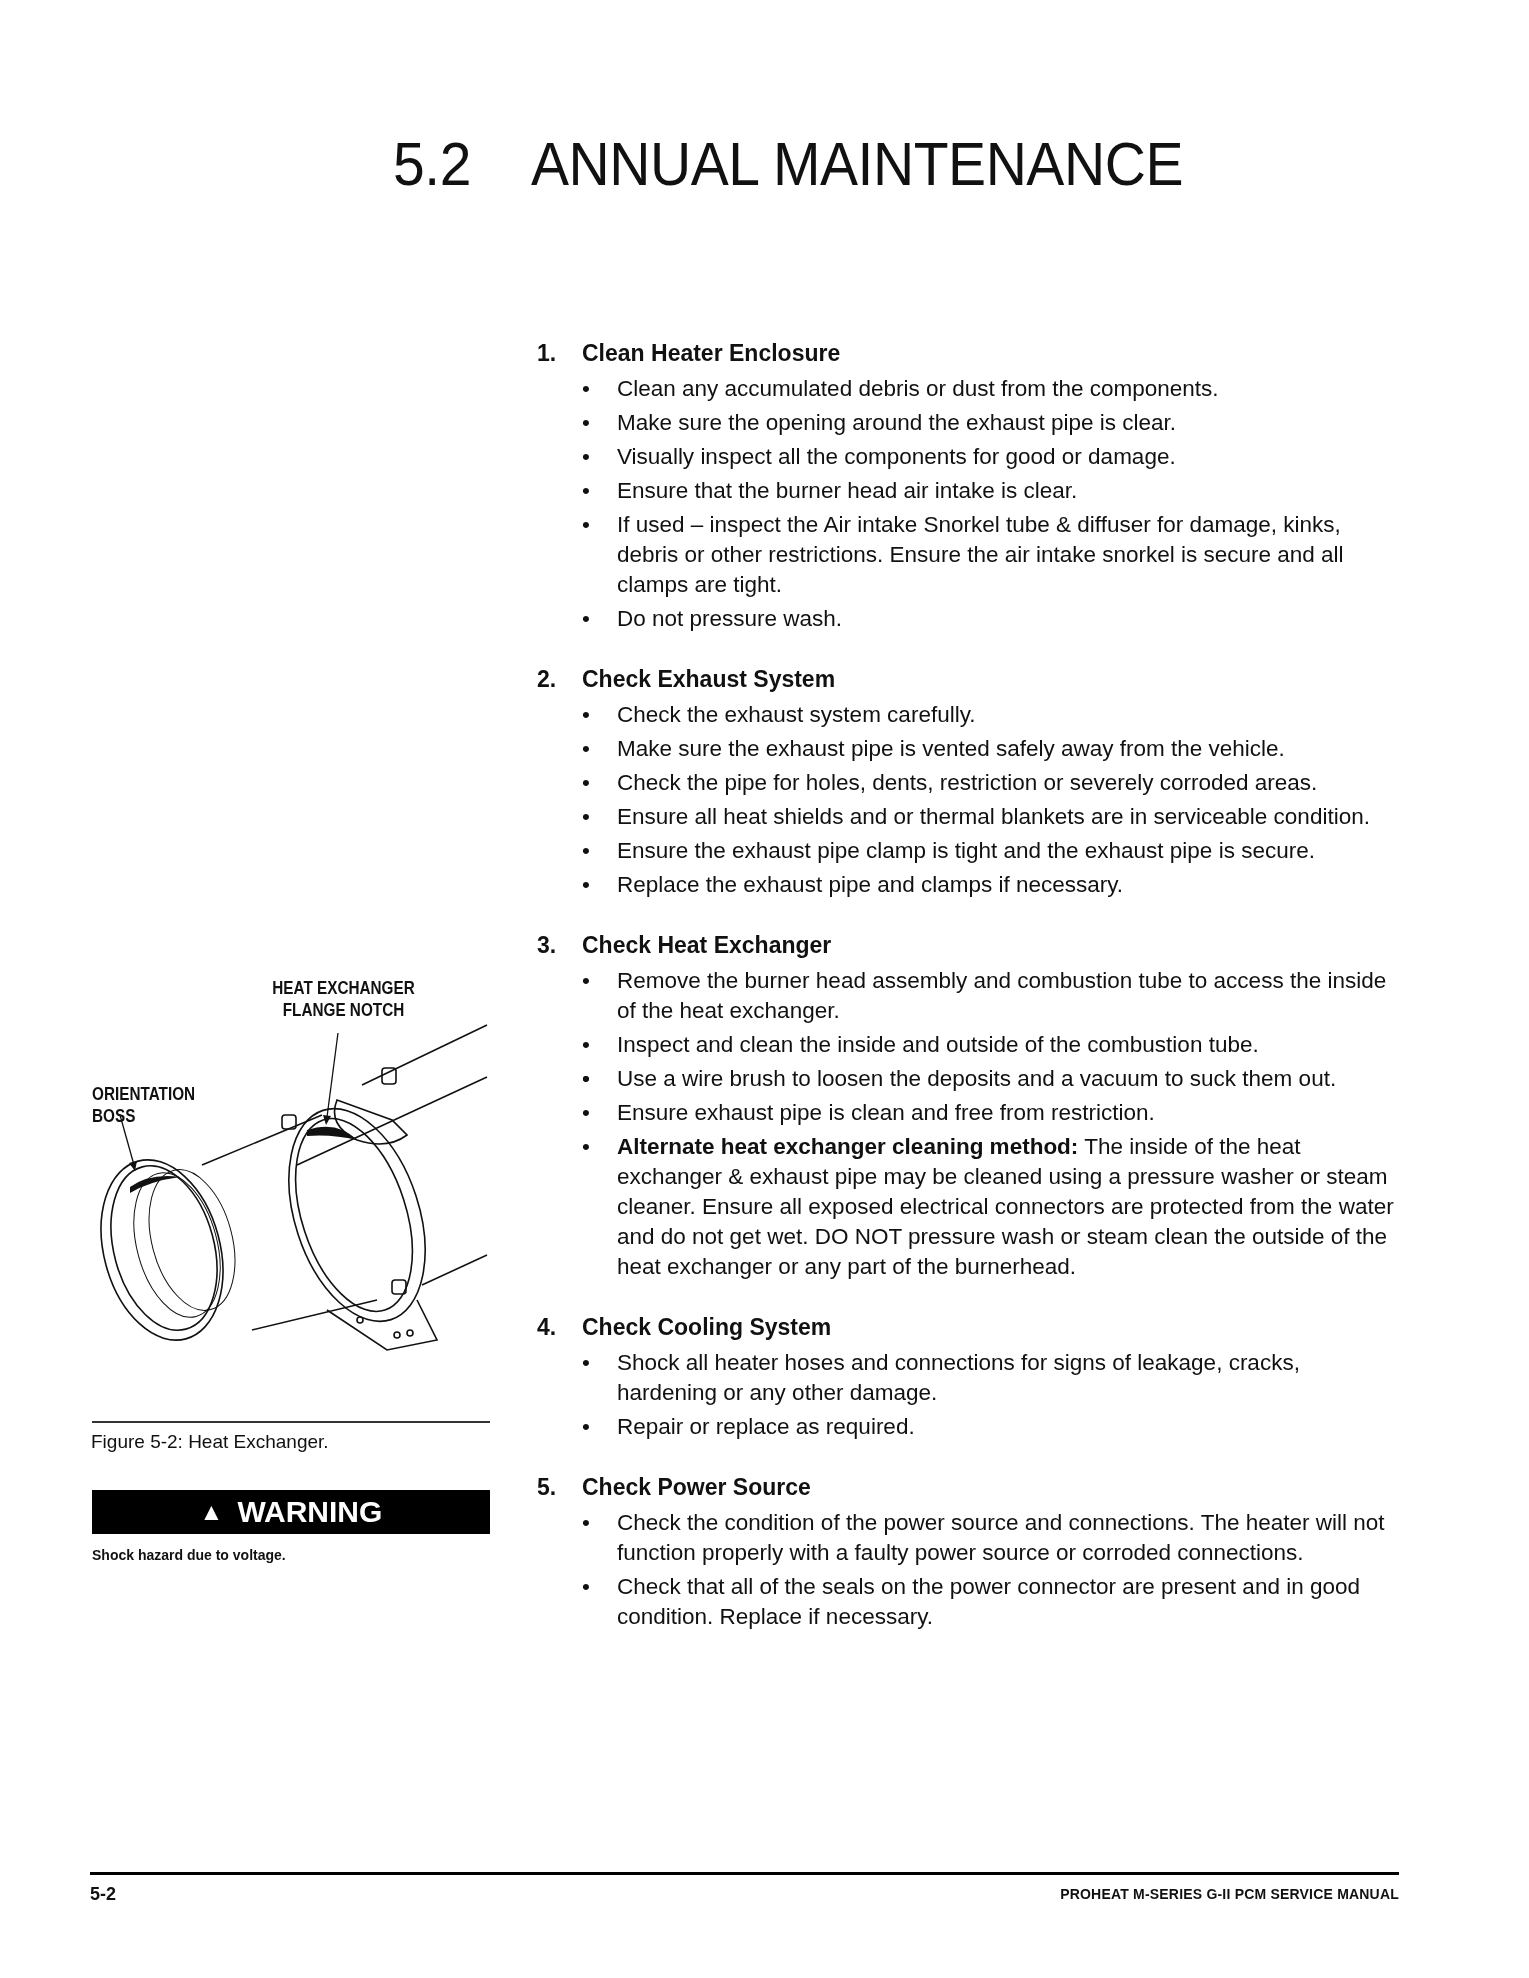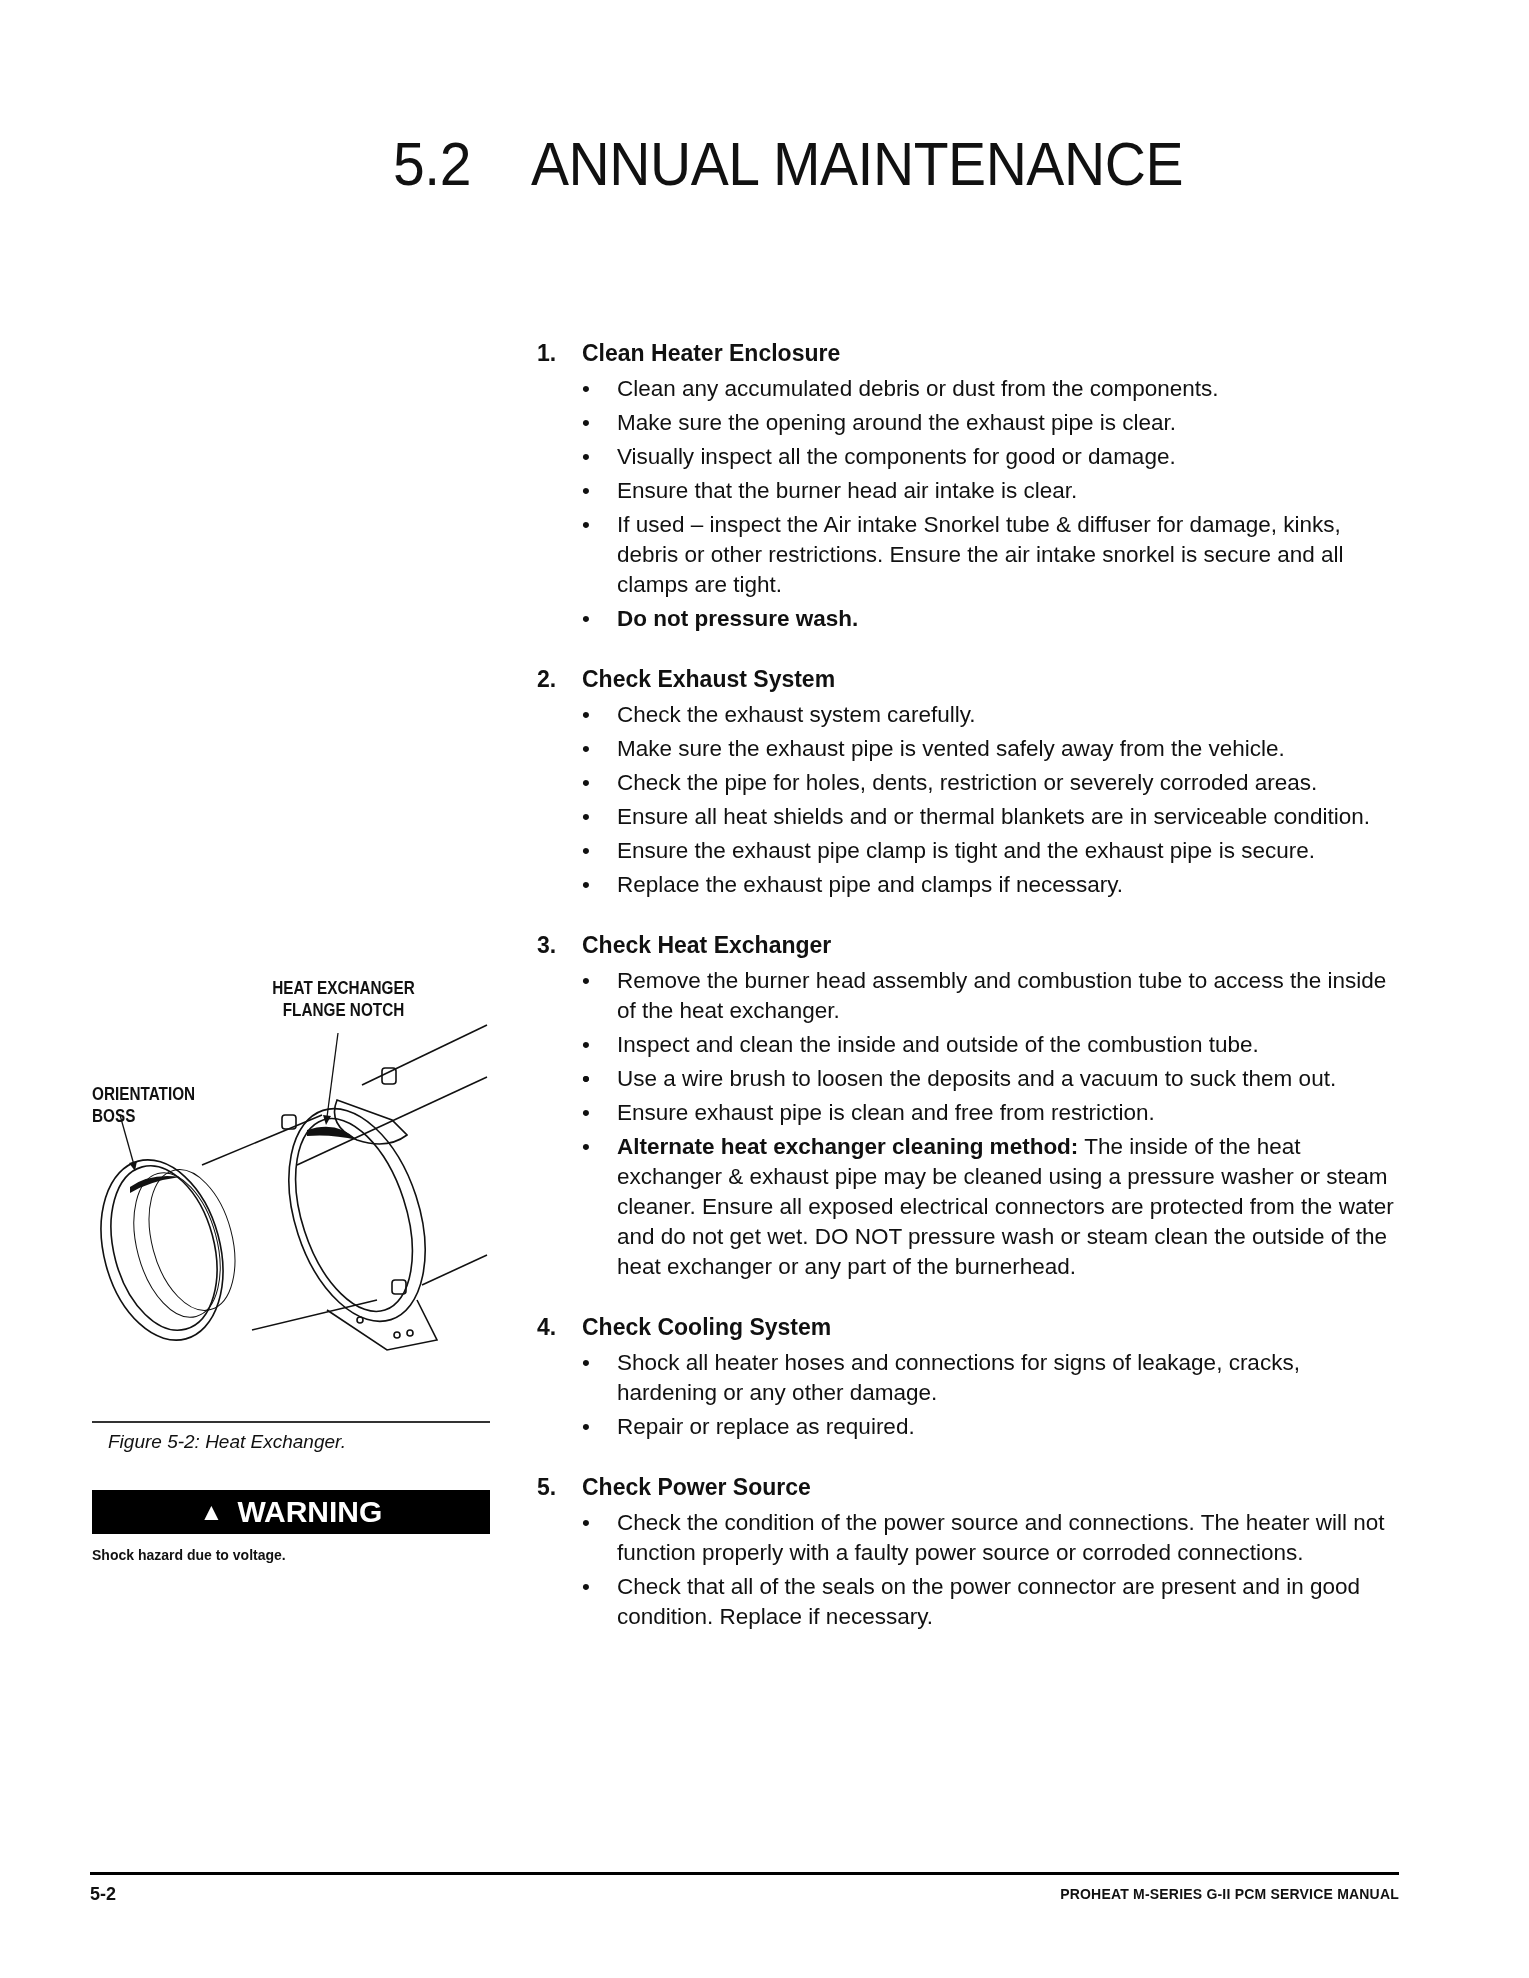--- a/index.html
+++ b/index.html
@@ -9,31 +9,31 @@
            letter-spacing: -0.5px; color: #111; white-space: nowrap; transform: scaleX(0.92); transform-origin: left top; }
   .title .num { display: inline-block; width: 150px; }
 
   .content { position: absolute; left: 537px; top: 336px; width: 860px; }
   .section { margin-bottom: 28px; }
   .sec-head { display: flex; font-weight: bold; font-size: 23px; line-height: 34px; }
   .sec-head .n { width: 45px; }
   .bullets { list-style: none; margin: 0; padding: 0 0 0 45px; }
   .bullets li { position: relative; padding-left: 35px; font-size: 22.5px; line-height: 30px; margin-top: 4px; }
   .bullets li .dot { position: absolute; left: 0; top: 0; }
-  .bullets li.b .txt { font-weight: bold; }
+  .bullets li.b .txt { font-weight: normal; }
   .bullets .lead { font-weight: bold; text-align: center; }
 
   .figure { position: absolute; left: 92px; top: 965px; width: 398px; height: 420px; }
   .fig-label { position: absolute; font-weight: bold; font-size: 18px; line-height: 22px; transform: scaleX(0.85); transform-origin: left top; }
   .fig-label.hx { left: 175px; top: 12px; text-align: center; width: 180px; }
   .fig-label.ob { left: 0; top: 118px; }
   .fig-svg { position: absolute; left: 0; top: 0; }
 
   .caption-rule { position: absolute; left: 92px; top: 1421px; width: 398px; height: 2px; background: #333; }
-  .caption { position: absolute; left: 108px; top: 1431px; font-style: italic; font-size: 19px; }
+  .caption { position: absolute; left: 91px; top: 1431px; font-size: 19px; }
   .warn-box { position: absolute; left: 92px; top: 1490px; width: 398px; height: 44px; background: #000; color: #fff;
               display: flex; align-items: center; justify-content: center; font-weight: bold; font-size: 30px; }
   .warn-box .tri { font-size: 24px; margin-right: 14px; }
   .warn-text { position: absolute; left: 92px; top: 1547px; font-weight: bold; font-size: 14px; }
 
   .footer-rule { position: absolute; left: 90px; top: 1872px; width: 1309px; height: 3px; background: #000; }
   .footer-left { position: absolute; left: 90px; top: 1884px; font-weight: bold; font-size: 18px; }
   .footer-right { position: absolute; right: 130px; top: 1886px; font-weight: bold; font-size: 14px; letter-spacing: 0.2px; }
 </style>
 </head>

